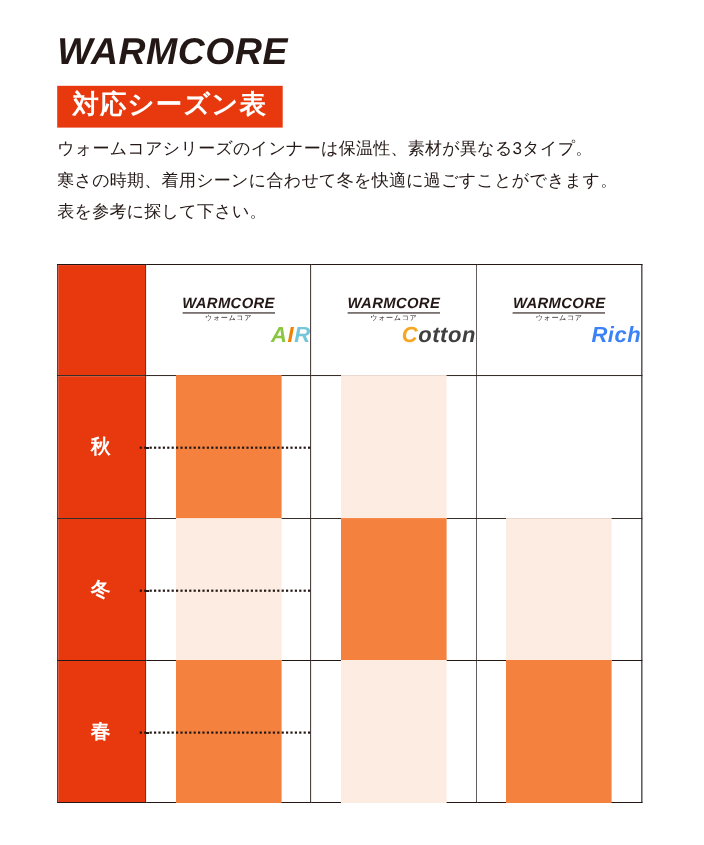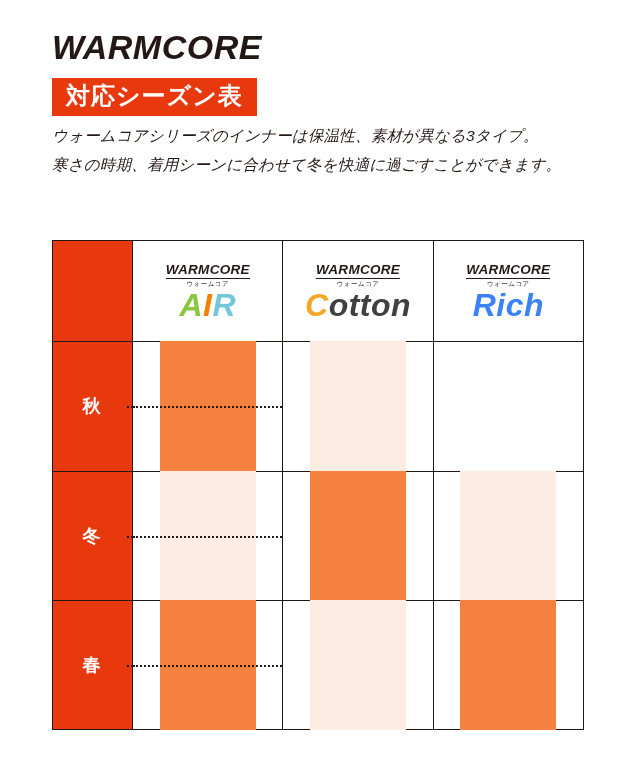--- a/index.html
+++ b/index.html
@@ -50,21 +50,21 @@
   .lead {
     position: absolute;
     left: 52px;
     top: 122px;
     width: 580px;
     font-size: 15.5px;
     line-height: 1.85;
     color: #231815;
     letter-spacing: 0.2px;
   }
-  .lead div { white-space: nowrap; font-style: italic; }
+  .lead div { white-space: nowrap; }
 
   
   .table-wrap {
     position: absolute;
     left: 52px;
     top: 240px;
     width: 532px;
     height: 490px;
   }
   table.season-table {
@@ -104,26 +104,27 @@
     line-height: 1.15;
   }
   .prod-kana {
     font-size: 6.5px;
     color: #231815;
     letter-spacing: 0.5px;
     margin-top: 2px;
     line-height: 1;
   }
   .prod-name {
-    font-size: 32px;
+    font-size: 20px;
     font-weight: bold;
     font-style: italic;
     line-height: 1.05;
     margin-top: 1px;
     letter-spacing: 0.5px;
+    text-align: right;
   }
   .name-air .a { color: #8ac640; }
   .name-air .i { color: #f08200; }
   .name-air .r { color: #73c7d9; }
   .name-cotton .c { color: #f5a623; }
   .name-cotton .rest { color: #404040; margin-top: 13px; }
   .name-rich { color: #3b82f6; }
 
   
   .season-label {
@@ -173,20 +174,21 @@
 
 <div class="page">
 
   <div class="brand-title">WARMCORE</div>
 
   <div class="season-badge">対応シーズン表</div>
 
   <div class="lead">
     <div>ウォームコアシリーズのインナーは保温性、素材が異なる3タイプ。</div>
     <div>寒さの時期、着用シーンに合わせて冬を快適に過ごすことができます。</div>
+    <div>表を参考に探して下さい。</div>
   </div>
 
   <div class="table-wrap">
     <table class="season-table">
       <colgroup>
         <col class="c-label">
         <col class="c-prod">
         <col class="c-prod">
         <col class="c-prod">
       </colgroup>

